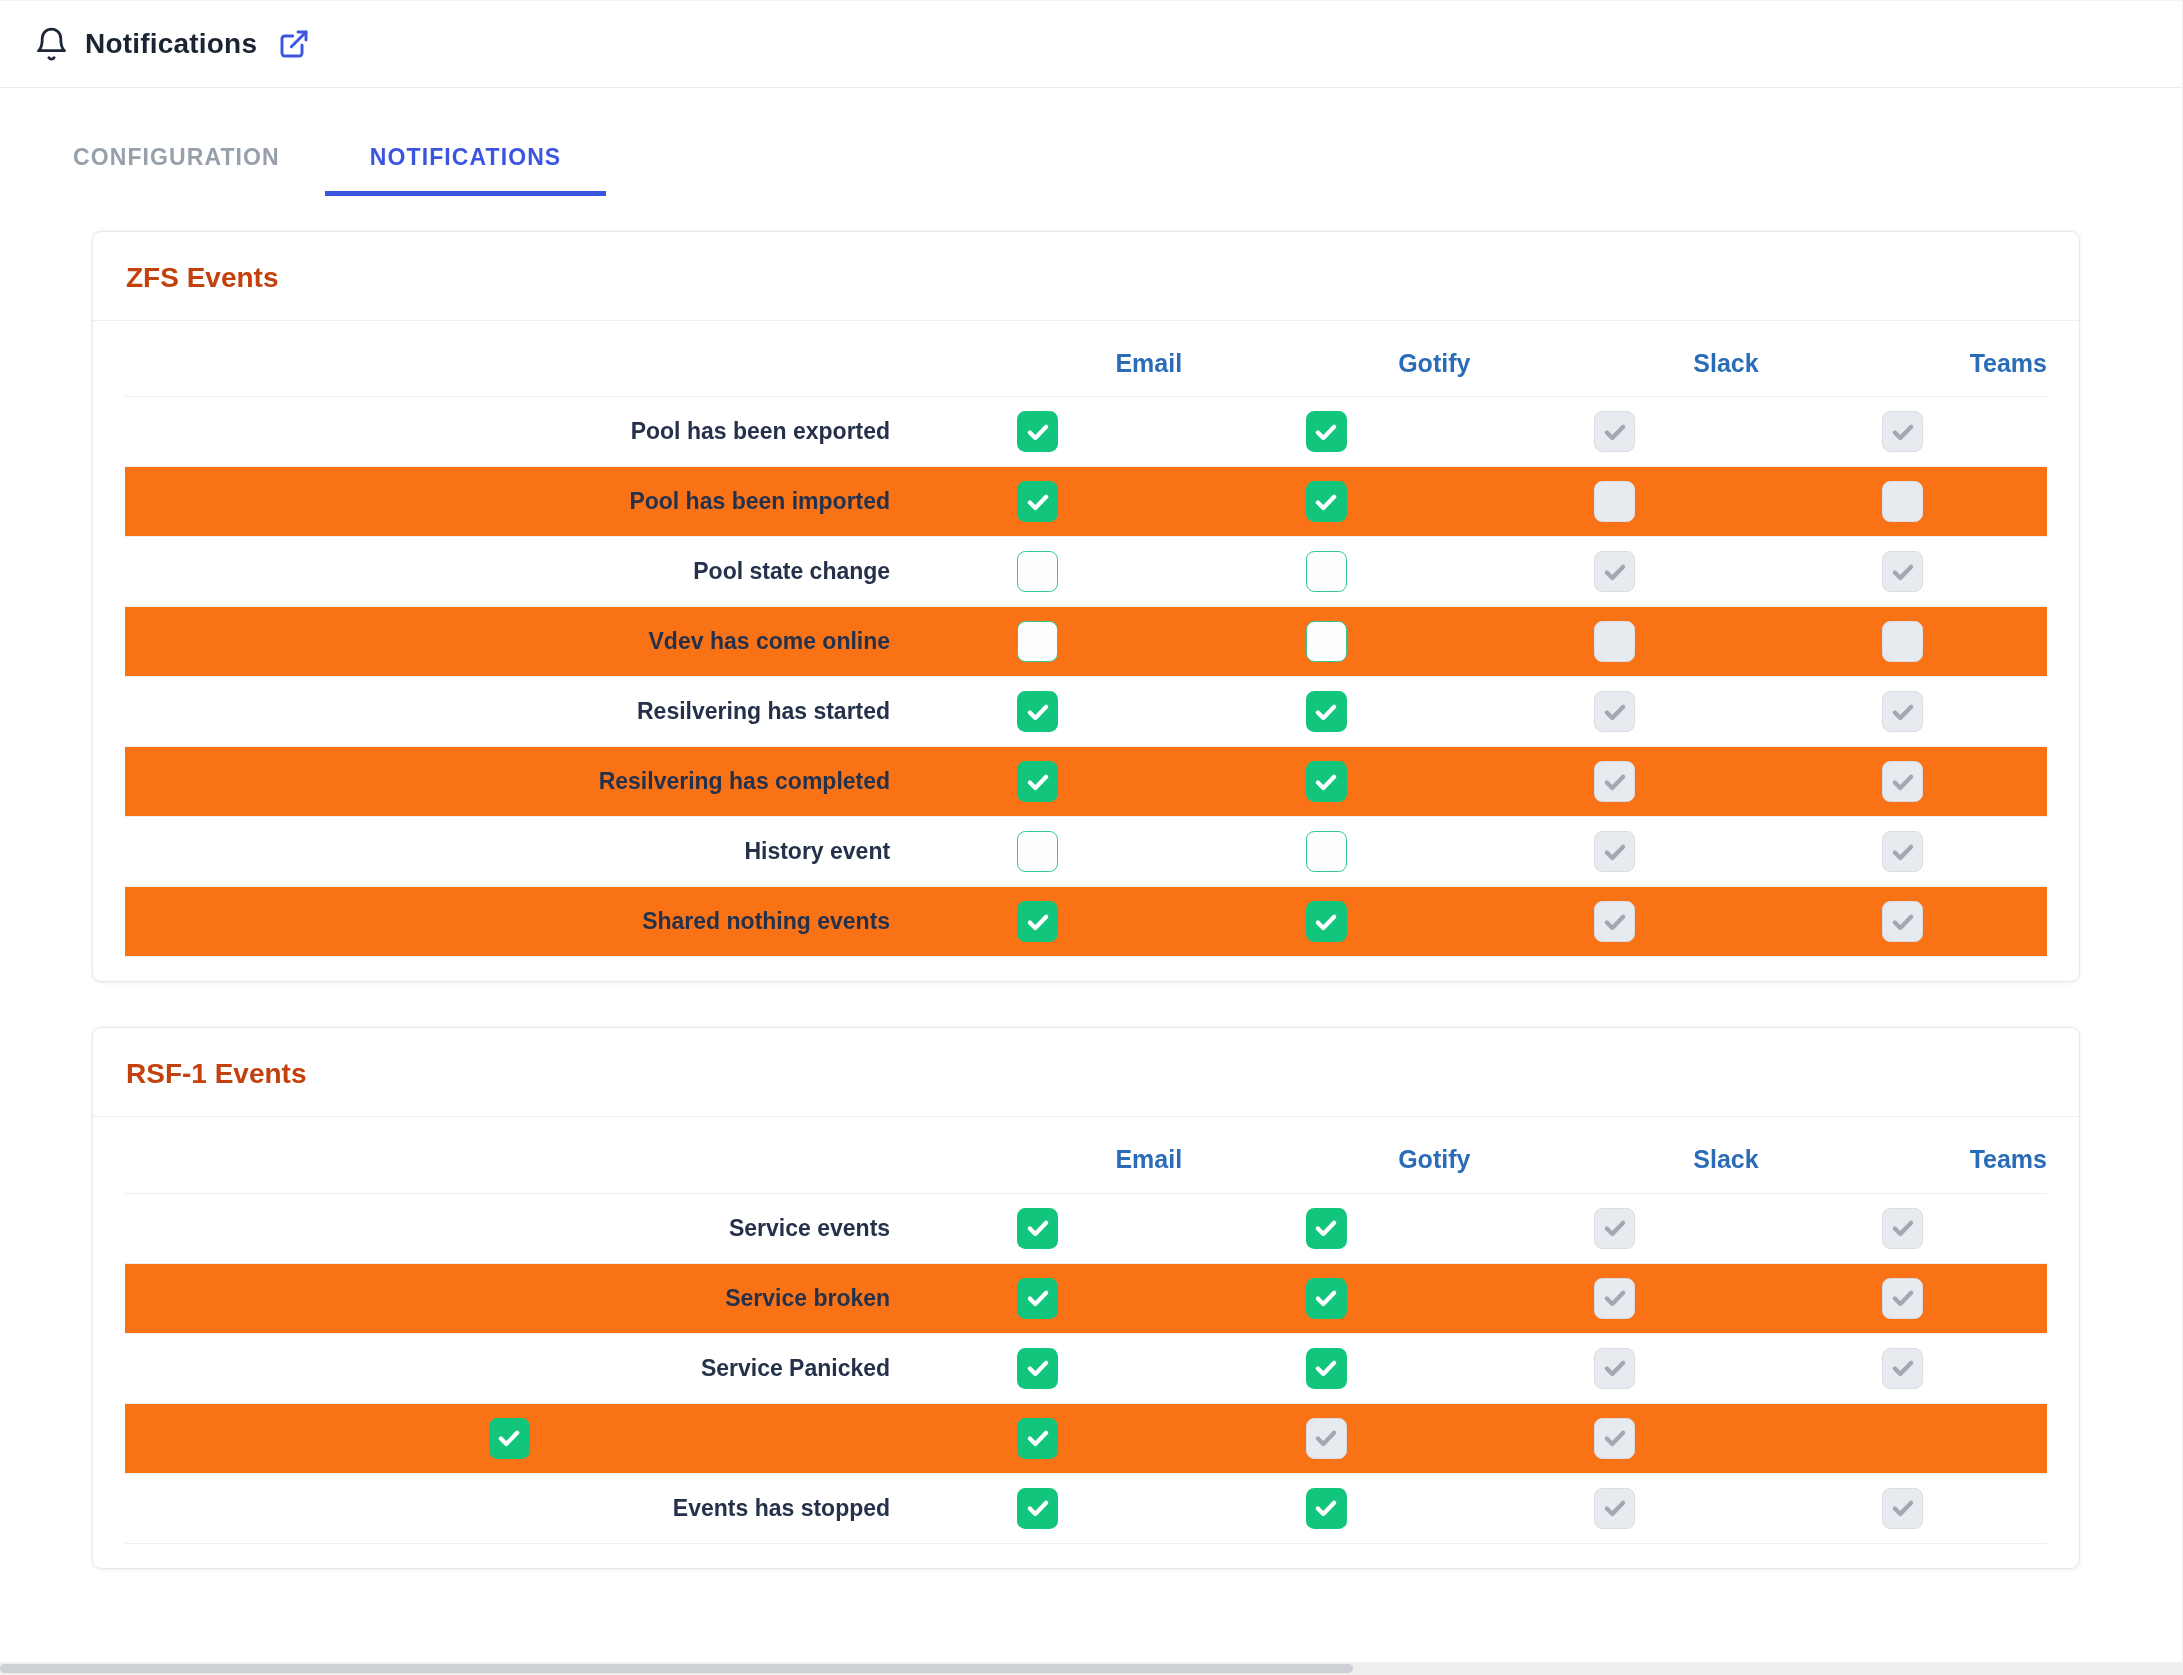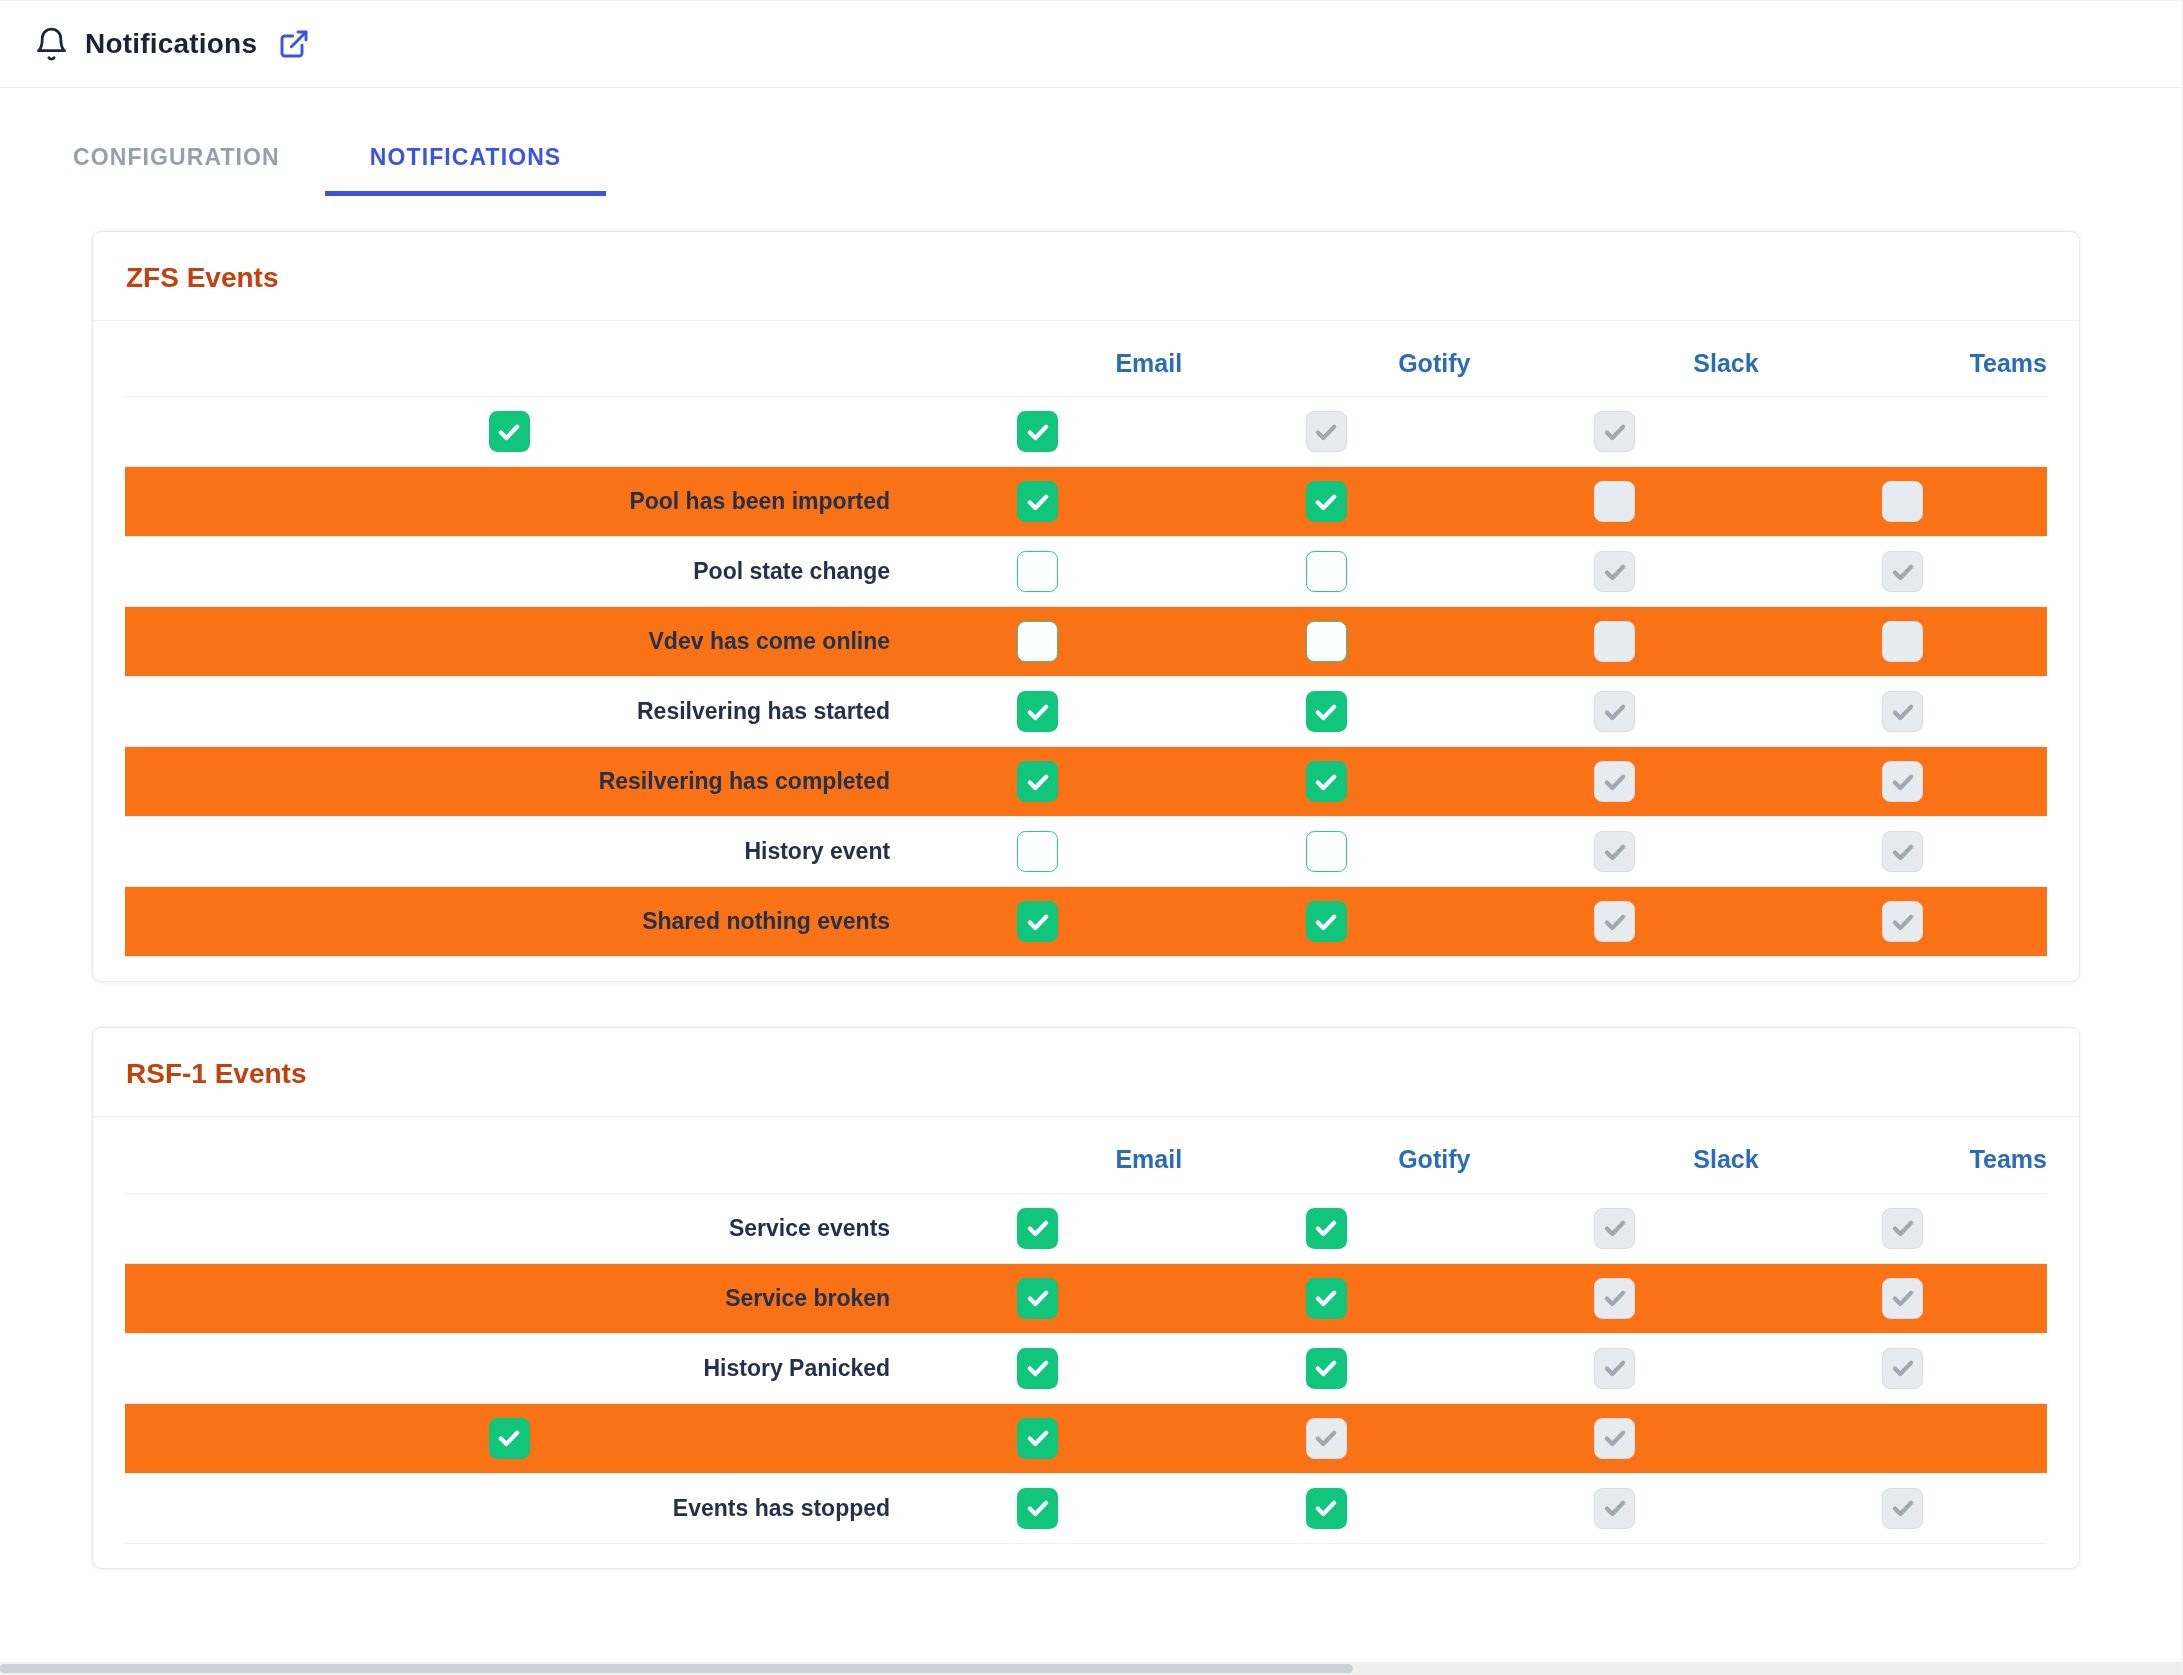--- a/index.html
+++ b/index.html
@@ -194,20 +194,21 @@
     <h2 class="card-title" data-interactable="false">ZFS Events</h2>
     <div class="card-table" data-interactable="false">
         <div class="t-row t-head" data-interactable="false">
           <div class="t-label" data-interactable="false"></div>
           <div class="t-col-head" data-interactable="false">Email</div>
           <div class="t-col-head" data-interactable="false">Gotify</div>
           <div class="t-col-head" data-interactable="false">Slack</div>
           <div class="t-col-head" data-interactable="false">Teams</div>
         </div>
         <div class="t-row" data-interactable="false">
+          <div class="t-label" data-interactable="false">Pool has been exported</div>
           <div class="t-cell" data-interactable="false">
             <div class="cb on" data-interactable="true">
               <svg class="check-svg" data-interactable="false" viewBox="0 0 24 24">
                 <path d="M5 12.5l4.7 4.7L19 7.5" fill="none" stroke="currentColor" stroke-width="3.6" stroke-linecap="round" stroke-linejoin="round"></path>
               </svg>
             </div>
           </div>
           <div class="t-cell" data-interactable="false">
             <div class="cb on" data-interactable="true">
               <svg class="check-svg" data-interactable="false" viewBox="0 0 24 24">
@@ -476,21 +477,21 @@
           </div>
           <div class="t-cell" data-interactable="false">
             <div class="cb disabled-on" data-interactable="false">
               <svg class="check-svg" data-interactable="false" viewBox="0 0 24 24">
                 <path d="M5 12.5l4.7 4.7L19 7.5" fill="none" stroke="currentColor" stroke-width="3.6" stroke-linecap="round" stroke-linejoin="round"></path>
               </svg>
             </div>
           </div>
         </div>
         <div class="t-row" data-interactable="false">
-          <div class="t-label" data-interactable="false">History Panicked</div>
+          <div class="t-label" data-interactable="false">Service Panicked</div>
           <div class="t-cell" data-interactable="false">
             <div class="cb on" data-interactable="true">
               <svg class="check-svg" data-interactable="false" viewBox="0 0 24 24">
                 <path d="M5 12.5l4.7 4.7L19 7.5" fill="none" stroke="currentColor" stroke-width="3.6" stroke-linecap="round" stroke-linejoin="round"></path>
               </svg>
             </div>
           </div>
           <div class="t-cell" data-interactable="false">
             <div class="cb on" data-interactable="true">
               <svg class="check-svg" data-interactable="false" viewBox="0 0 24 24">

